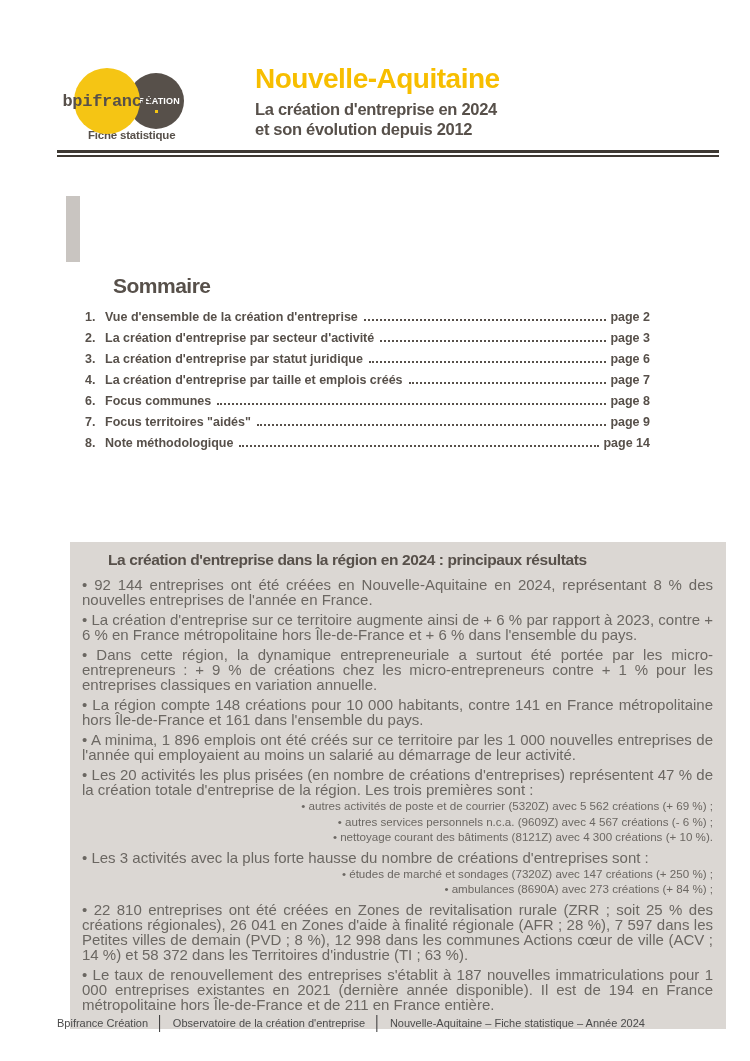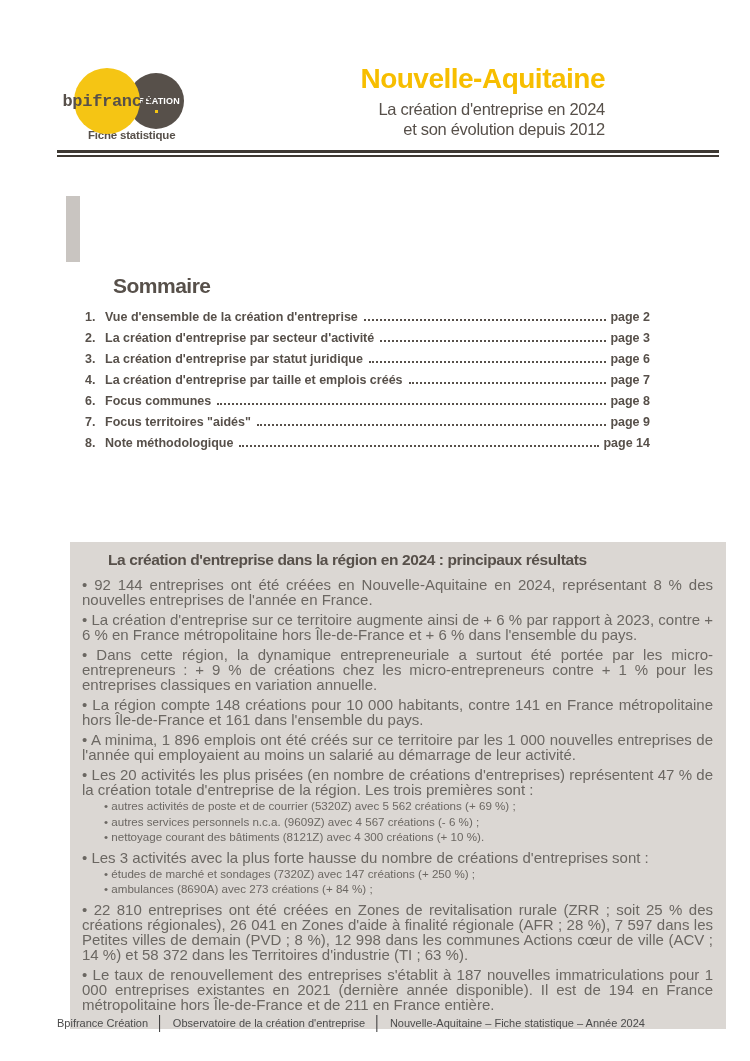--- a/index.html
+++ b/index.html
@@ -11,23 +11,23 @@
   .logo-wrap { position:absolute; left:74px; top:66px; }
   .logo-circle-yellow { position:absolute; left:0; top:2px; width:66px; height:66px;
       border-radius:50%; background:#F5C514; display:flex; align-items:center; justify-content:center; z-index:2; }
   .logo-circle-yellow span { font-size:17px; font-weight:bold; color:#57504A; letter-spacing:-0.3px;font-family:Liberation Mono, monospace; }
   .logo-circle-dark { position:absolute; left:54px; top:7px; width:56px; height:56px;
       border-radius:50%; background:#57504A; display:flex; align-items:center; justify-content:center; z-index:1; }
   .logo-circle-dark span { font-size:9px; font-weight:bold; color:#ffffff; letter-spacing:0.2px; }
   .logo-dot { position:absolute; left:81px; top:44px; width:3px; height:3px; background:#F5C514; z-index:3; }
   .logo-tagline { position:absolute; left:88px; top:129px; font-size:11.5px; font-weight:bold; color:#57504A; letter-spacing:-0.2px; }
 
-  .title-block { position:absolute; left:255px; top:64px; width:350px; text-align:right; }
+  .title-block { position:absolute; left:255px; top:64px; width:350px; text-align:left; }
   .region-title { font-size:28px; font-weight:800; color:#F7BE00; letter-spacing:-0.5px; line-height:1.1; }
-  .subtitle { font-size:16.5px; font-weight:normal; color:#57504A; letter-spacing:-0.3px; line-height:1.22; margin-top:4px; }
+  .subtitle { font-size:16.5px; font-weight:bold; color:#57504A; letter-spacing:-0.3px; line-height:1.22; margin-top:4px; }
 
   .header-rule { position:absolute; left:57px; top:150px; width:662px; height:7px;
       border-top:3px solid #3E3933; border-bottom:2px solid #3E3933; }
 
   .side-bar { position:absolute; left:66px; top:196px; width:14px; height:66px; background:#C9C5C1; }
 
   
   .toc-heading { position:absolute; left:113px; top:274px; font-size:21px; font-weight:800;
       color:#57504A; letter-spacing:-0.5px; }
   .toc { position:absolute; left:85px; top:310px; width:565px; }
@@ -39,21 +39,21 @@
 
   
   .results-box { position:absolute; left:70px; top:542px; width:656px; background:#DBD7D3;
       padding:7px 13px 12px 10px; }
   .results-title { font-size:15.5px; font-weight:800; color:#57504A; letter-spacing:-0.4px;
       margin:2px 0 8px 28px; }
   .bullet { font-size:15px; line-height:15px; color:#6B6762; text-align:justify;
       margin-bottom:5px; padding-left:2px; }
   .bullet::before { content:"• "; }
   .subs { margin:0 0 5px 24px; }
-  .sub-bullet { font-size:11.6px; line-height:15.5px; color:#6B6762; }
+  .sub-bullet { font-size:11.6px; line-height:15.5px; color:#6B6762;text-align:right; }
   .sub-bullet::before { content:"• "; }
   .bullet.tight { margin-bottom:1px; }
 
   
   .footer { position:absolute; left:57px; top:1015px; width:662px; font-size:11px; color:#4B4B4B;
       display:flex; align-items:center; }
   .footer .sep { font-size:14px; padding:0 8px; color:#333; }
 </style>
 </head>
 <body>

